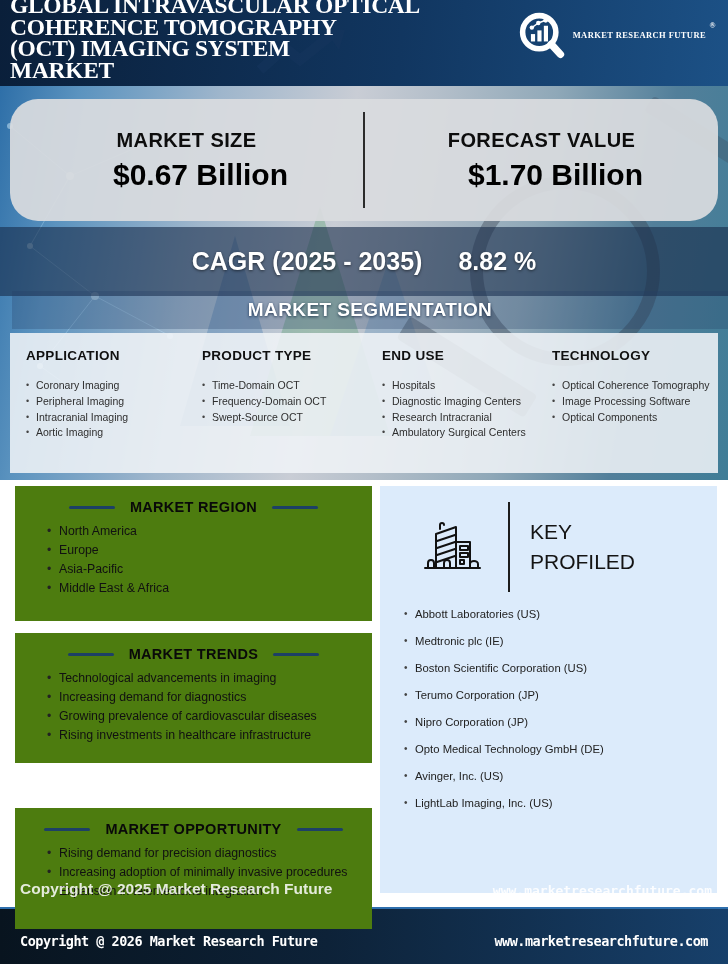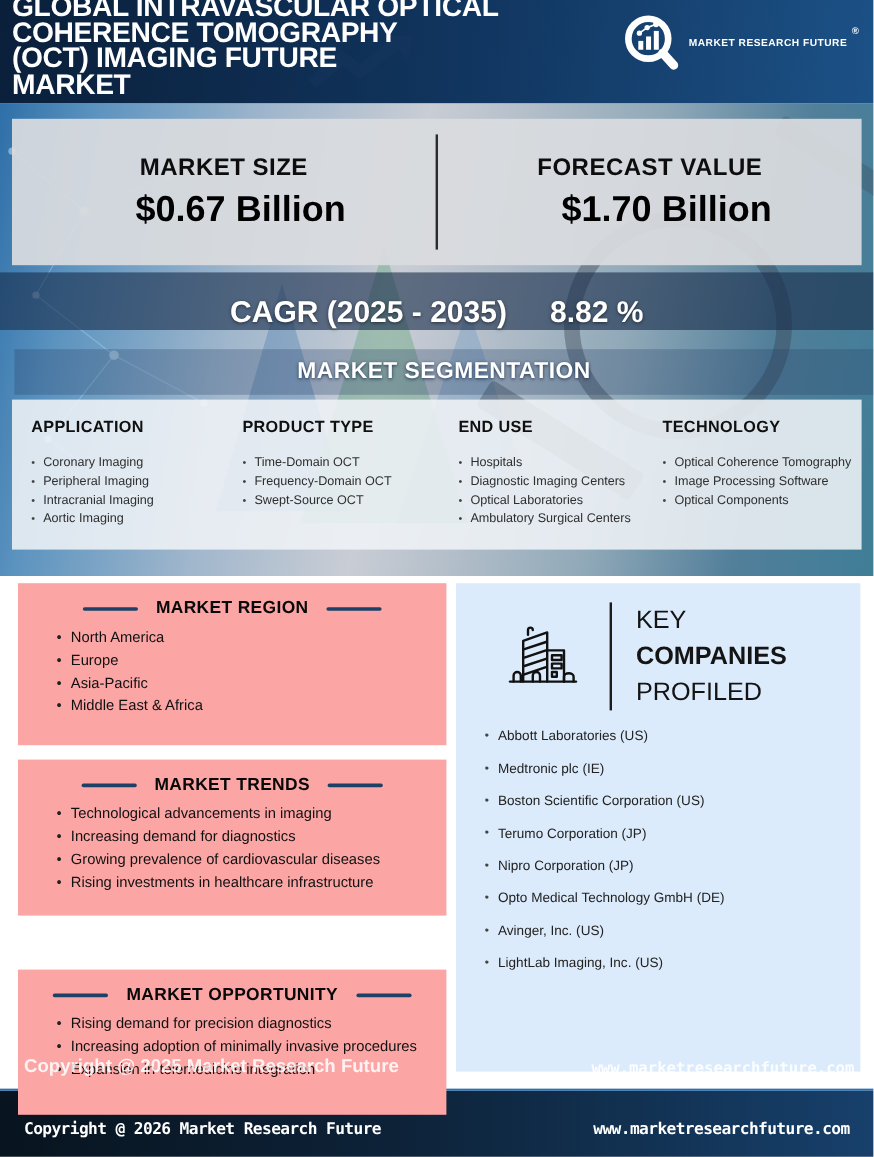--- a/index.html
+++ b/index.html
@@ -1,61 +1,61 @@
 <!DOCTYPE html>
 <html><head>
 <meta charset="utf-8">
 <style>
   * { margin:0; padding:0; box-sizing:border-box; }
   html,body { width:728px; height:964px; font-family:"Liberation Sans", sans-serif; background:#fff; overflow:hidden; }
 
   
-  .header { position:relative; height:86px; background:linear-gradient(95deg,#0a1f3a 0%,#113660 55%,#1c5186 100%); z-index:5; }
+  .header { position:relative; height:86px; background:linear-gradient(95deg,#0a1f3a 0%,#113660 55%,#1c5186 100%); z-index:5;font-family:Liberation Serif, serif; }
   .title-block { position:absolute; left:10px; top:-5px; }
   .title-line { font-size:23.5px; font-weight:bold; color:#ffffff; line-height:21.5px; letter-spacing:-0.3px; white-space:nowrap; }
   .title-arrow { position:absolute; left:255px; top:28px; opacity:0.55; }
   .logo { position:absolute; right:14px; top:11px; display:flex; align-items:center; gap:7px; }
   .logo-text { color:#ffffff; font-size:8.5px; font-weight:bold; letter-spacing:0.4px; position:relative; padding-right:8px; }
   .logo-reg { position:absolute; right:-2px; top:-9px; font-size:8px; }
 
   
   .bg-section { position:relative; height:394px; overflow:hidden;
     background:linear-gradient(100deg,#2e6fa8 0%,#5b93bf 10%,#9fb6cc 28%,#c9cdd5 45%,#b4bfca 55%,#8fa8b8 70%,#527f9a 85%,#3f7d97 100%); }
   .deco { position:absolute; }
   .net-svg { left:0; top:0; opacity:0.55; }
   .hill { width:0; height:0; border-style:solid; opacity:0.38; }
   .hill1 { left:180px; top:150px; border-width:0 55px 190px 55px; border-color:transparent transparent #4d7fb0 transparent; }
   .hill2 { left:250px; top:120px; border-width:0 70px 230px 70px; border-color:transparent transparent #5ba174 transparent; }
   .hill3 { left:330px; top:170px; border-width:0 60px 180px 60px; border-color:transparent transparent #6f9bc2 transparent; }
   .magnifier-ring { left:470px; top:90px; width:190px; height:190px; border:13px solid rgba(55,65,80,0.40); border-radius:50%; }
   .magnifier-handle { left:392px; top:268px; width:150px; height:26px; background:rgba(60,70,85,0.38); transform:rotate(32deg); border-radius:4px; }
   .magnifier-handle2 { left:640px; top:40px; width:120px; height:18px; background:rgba(60,70,85,0.28); transform:rotate(32deg); border-radius:4px; }
 
-  .stats-box { position:absolute; left:10px; right:10px; top:13px; height:122px; background:rgba(217,219,223,0.93); display:flex; align-items:center; z-index:2; }
+  .stats-box { position:absolute; left:10px; right:10px; top:13px; height:122px; background:rgba(217,219,223,0.93); display:flex; align-items:center; z-index:2;border-radius:28px; }
   .stat-half { flex:1; display:flex; flex-direction:column; align-items:center; justify-content:center; }
   .stat-label { font-size:20px; font-weight:bold; color:#0d0d0d; letter-spacing:0.4px; }
   .stat-value { font-size:30px; font-weight:bold; color:#000; margin-top:6px;margin-left:28px; }
   .stat-divider { width:2px; height:96px; background:#2b2b2b; }
 
-  .cagr-bar { position:absolute; left:0; right:0; top:141px; height:48px; background:rgba(24,44,74,0.60); display:flex; align-items:flex-end; justify-content:center; gap:36px; z-index:2; }
+  .cagr-bar { position:absolute; left:0; right:0; top:141px; height:69px; background:rgba(24,44,74,0.60); display:flex; align-items:center; justify-content:center; gap:36px; z-index:2; }
   .cagr-label, .cagr-value { color:#fff; font-size:25px; font-weight:bold; text-shadow:0 1px 3px rgba(0,0,0,0.55); }
 
   .seg-title-bar { position:absolute; left:0; right:0; top:205px; height:38px; background:rgba(35,62,100,0.28); display:flex; align-items:center; justify-content:center; z-index:2;margin-left:12px; }
   .seg-title { color:#fff; font-size:19px; font-weight:bold; letter-spacing:0.4px; text-shadow:0 1px 3px rgba(15,35,65,0.85); }
 
-  .seg-panel { position:absolute; left:10px; right:10px; top:247px; height:125px; background:rgba(240,243,247,0.87); display:grid; grid-template-columns:176px 180px 170px 1fr; padding:15px 0 0 16px; z-index:2; }
+  .seg-panel { position:absolute; left:10px; right:10px; top:247px; height:140px; background:rgba(240,243,247,0.87); display:grid; grid-template-columns:176px 180px 170px 1fr; padding:15px 0 0 16px; z-index:2; }
   .seg-col h3 { font-size:13.5px; font-weight:bold; color:#101010; letter-spacing:0.3px; margin-bottom:15px; }
   .seg-col ul { list-style:none; }
   .seg-col ul li { font-size:10.5px; color:#2e2e2e; line-height:1.5; padding-left:10px; position:relative; }
   .seg-col ul li::before { content:"•"; position:absolute; left:0; font-size:9px; top:1px; color:#444; }
 
   
   .bottom-section { position:relative; height:427px; background:#ffffff; }
   .left-col { position:absolute; left:15px; top:6px; width:357px; }
-  .info-box { background:#fca5a5; padding:13px 14px 8px 14px; margin-bottom:12px; }
+  .info-box { background:#4d7c0f; padding:13px 14px 8px 14px; margin-bottom:12px; }
   .box-region { height:135px; }
   .box-trends { height:130px; margin-bottom:26px; }
   .box-opportunity { height:121px;margin-top:45px; }
   .box-head { display:flex; align-items:center; justify-content:center; gap:15px; margin-bottom:9px; }
   .dash { width:46px; height:3px; background:#1d4066; border-radius:2px; }
   .box-title { font-size:14.5px; font-weight:bold; color:#090909; letter-spacing:0.3px; }
   .info-box ul { list-style:none; padding-left:18px; }
   .info-box ul li { font-size:12.3px; color:#111; line-height:1.3; margin-bottom:3px; padding-left:12px; position:relative; }
   .info-box ul li::before { content:"•"; position:absolute; left:0; top:0; color:#222; }
 
@@ -81,21 +81,21 @@
 <body>
 
 <div class="header">
   <svg class="title-arrow" width="90" height="50" viewBox="0 0 90 50">
     <polyline points="5,42 30,20 45,32 75,8" fill="none" stroke="#16355d" stroke-width="10"></polyline>
     <polygon points="70,2 90,2 84,22" fill="#16355d"></polygon>
   </svg>
   <div class="title-block">
     <div class="title-line">GLOBAL INTRAVASCULAR OPTICAL</div>
     <div class="title-line">COHERENCE TOMOGRAPHY</div>
-    <div class="title-line">(OCT) IMAGING FUTURE</div>
+    <div class="title-line">(OCT) IMAGING SYSTEM</div>
     <div class="title-line">MARKET</div>
   </div>
   <div class="logo">
     <svg width="48" height="48" viewBox="0 0 52 52">
       <circle cx="23" cy="23" r="18" fill="none" stroke="#ffffff" stroke-width="6"></circle>
       <rect x="14" y="25" width="4.5" height="8" fill="#ffffff"></rect>
       <rect x="21" y="21" width="4.5" height="12" fill="#ffffff"></rect>
       <rect x="28" y="16" width="4.5" height="17" fill="#ffffff"></rect>
       <circle cx="15" cy="18" r="2.4" fill="#ffffff"></circle>
       <circle cx="22" cy="13" r="2.4" fill="#ffffff"></circle>
@@ -174,21 +174,21 @@
           <li>Time-Domain OCT</li>
           <li>Frequency-Domain OCT</li>
           <li>Swept-Source OCT</li>
         </ul>
     </div>
     <div class="seg-col">
       <h3>END USE</h3>
       <ul>
           <li>Hospitals</li>
           <li>Diagnostic Imaging Centers</li>
-          <li>Optical Laboratories</li>
+          <li>Research Intracranial</li>
           <li>Ambulatory Surgical Centers</li>
         </ul>
     </div>
     <div class="seg-col">
       <h3>TECHNOLOGY</h3>
       <ul>
           <li>Optical Coherence Tomography</li>
           <li>Image Processing Software</li>
           <li>Optical Components</li>
         </ul>
@@ -255,21 +255,20 @@
         <rect x="40" y="42" width="4" height="4"></rect>
         <path d="M24 50 v-5 a3 3 0 0 1 6 0 v5"></path>
         <path d="M8 50 v-5 a3 3 0 0 1 6 0 v5"></path>
         <path d="M50 50 v-4 a4 3 0 0 1 8 0 v4"></path>
         <path d="M20 11 v-4 a2 2 0 0 1 4 0"></path>
         <line x1="5" y1="50" x2="60" y2="50"></line>
       </svg>
       <div class="rp-divider"></div>
       <div class="rp-title">
         <div>KEY</div>
-        <div class="bold">COMPANIES</div>
         <div>PROFILED</div>
       </div>
     </div>
     <ul class="company-list">
         <li>Abbott Laboratories (US)</li>
         <li>Medtronic plc (IE)</li>
         <li>Boston Scientific Corporation (US)</li>
         <li>Terumo Corporation (JP)</li>
         <li>Nipro Corporation (JP)</li>
         <li>Opto Medical Technology GmbH (DE)</li>

